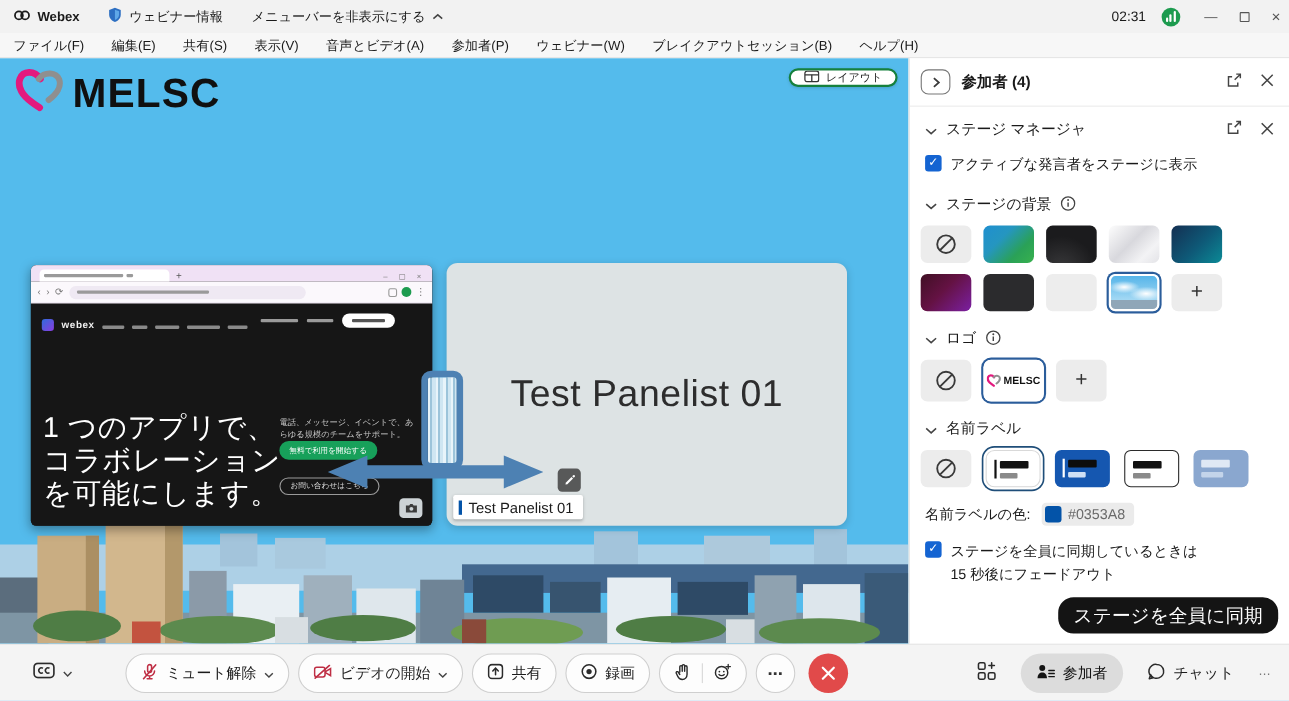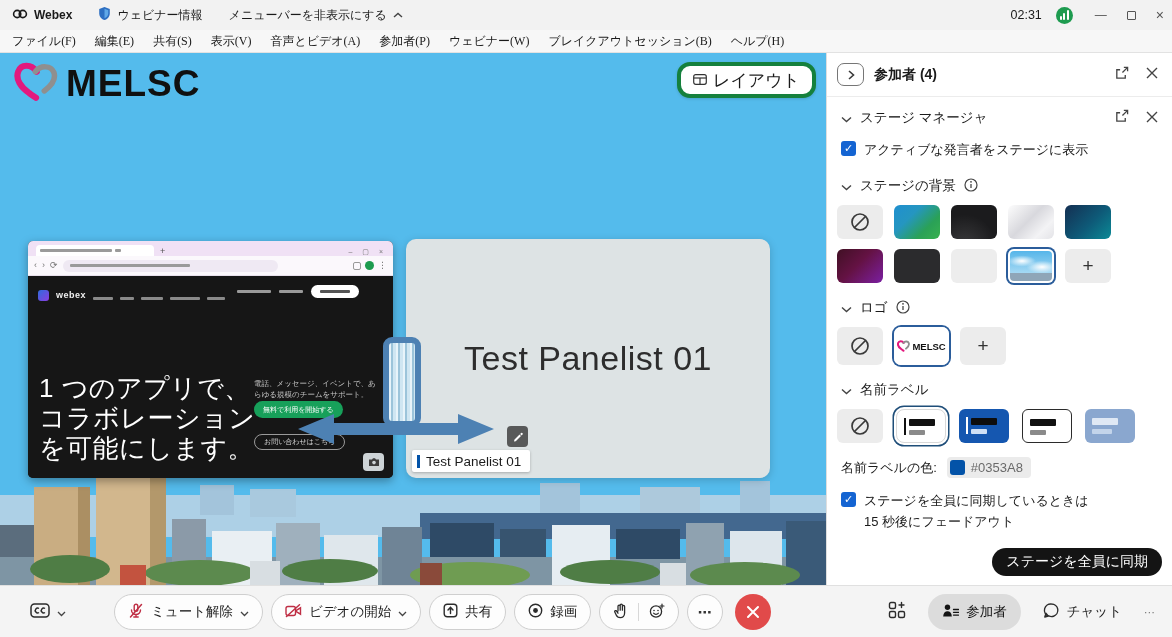--- a/index.html
+++ b/index.html
@@ -14,39 +14,39 @@
   .tb-right { margin-left:auto; display:flex; align-items:center; gap:14px; }
   .clock { font-size:12.5px; }
   .conn-dot { width:17px; height:17px; border-radius:50%; background:#1d9b4f; display:flex; align-items:flex-end; justify-content:center; gap:1.5px; padding-bottom:4px; }
   .conn-dot i { display:block; width:2px; background:#fff; border-radius:1px; }
   .win-btns { display:flex; align-items:center; gap:20px; margin-left:8px; color:#555; }
   .win-btns span { font-size:12px; line-height:1; cursor:default; }
   .maxbox { width:9px; height:9px; border:1.2px solid #555; border-radius:1px; display:inline-block; }
 
   
   .menubar { height:23px; background:#f7f7f7; border-bottom:1px solid #e2e2e2; display:flex; align-items:center; padding-left:12px; font-size:12px; color:#1a1a1a; }
-  .menubar span { margin-right:19px;font-family:Liberation Serif, serif; }
+  .menubar span { margin-right:25px; }
 
   
   .main { display:flex; height:532px; }
   .stage { position:relative; width:826px; height:532px; overflow:hidden;
     background-image:
       radial-gradient(ellipse 200px 70px at 110px 60px, rgba(255,255,255,.75), rgba(255,255,255,0) 70%),
       radial-gradient(ellipse 260px 90px at 560px 170px, rgba(255,255,255,.65), rgba(255,255,255,0) 70%),
       radial-gradient(ellipse 300px 110px at 260px 300px, rgba(255,255,255,.8), rgba(255,255,255,0) 72%),
       radial-gradient(ellipse 240px 90px at 700px 330px, rgba(255,255,255,.55), rgba(255,255,255,0) 70%),
       linear-gradient(180deg,#3fadе6 0px,#47b3e9 0px,#54bbec 70px,#7fcbf1 150px,#aadcf6 240px,#d8eefb 330px,#eef8fd 400px,#d7ebf7 470px,#c4dfee 532px);
     background-color:#54bbec;
   }
   .skyline { position:absolute; left:0; bottom:0; width:826px; height:112px; }
 
   .brand-logo { position:absolute; left:14px; top:8px; display:flex; align-items:center; gap:8px; }
   .brand-logo .txt { font-size:37px; font-weight:bold; color:#101010; letter-spacing:1px; }
 
-  .layout-btn { position:absolute; top:9px; right:10px; height:36px; background:#fff; border:4px solid #15803d; border-radius:13px; display:flex; align-items:center; gap:6px; padding:0 12px; font-size:17px; color:#1a1a1a; box-shadow:0 1px 3px rgba(0,0,0,.15); }
+  .layout-btn { position:absolute; top:9px; right:10px; height:17px; background:#fff; border:2px solid #15803d; border-radius:13px; display:flex; align-items:center; gap:6px; padding:0 12px; font-size:10px; color:#1a1a1a; box-shadow:0 1px 3px rgba(0,0,0,.15); }
 
   
   .shared { position:absolute; left:28px; top:188px; width:365px; height:237px; border-radius:5px; overflow:hidden; box-shadow:0 3px 10px rgba(0,0,0,.35); background:#161616; }
   .sh-tabbar { height:15px; background:#f0e1f5; display:flex; align-items:flex-end; padding:0 4px; }
   .sh-tab { width:118px; height:11px; background:#fff; border-radius:4px 4px 0 0; margin-left:4px; display:flex; align-items:center; padding:0 4px; gap:3px; }
   .sh-tab i, .microbar { display:block; height:3px; background:#9a9a9a; border-radius:1px; }
   .sh-plus { color:#555; font-size:9px; margin-left:6px; line-height:1; }
   .sh-winctl { margin-left:auto; color:#777; font-size:7px; letter-spacing:4px; padding-right:2px; }
   .sh-addrbar { height:20px; background:#fbf8fc; display:flex; align-items:center; padding:0 6px; gap:5px; border-bottom:1px solid #e8e0ec; }
   .sh-nav { color:#777; font-size:9px; line-height:1; }
@@ -127,21 +127,21 @@
   .nl3 .hbar1 { left:0; }
   .nl3 .hbar2 { left:0; }
   .nl4 { background:#8aa7cf; }
   .nl4 .hbar1 { left:0; background:#dfe8f4; }
   .nl4 .hbar2 { left:0; background:#c3d4ea; width:20px; }
   .color-row { display:flex; align-items:center; gap:10px; padding:0 14px; }
   .color-pill { display:flex; align-items:center; gap:6px; background:#ebebeb; border-radius:4px; padding:3px 8px 3px 3px; }
   .swatch { width:15px; height:15px; border-radius:3px; background:#0353A8; }
   .hexval { font-size:13px; color:#6a6a6a; }
   .fade2 { padding-left:37px; margin-top:3px; font-size:13px; }
-  .sync-btn { position:absolute; right:10px; bottom:9px; background:#141414; color:#fff; font-size:14px; padding:5px 14px; border-radius:14px; } .mt10{margin-top:10px;} .mt12{margin-top:12px;} .mt14{margin-top:14px;} .mt16{margin-top:16px;} .mt18{margin-top:18px;}
+  .sync-btn { position:absolute; right:10px; bottom:9px; background:#141414; color:#fff; font-size:17px; padding:5px 14px; border-radius:14px; } .mt10{margin-top:10px;} .mt12{margin-top:12px;} .mt14{margin-top:14px;} .mt16{margin-top:16px;} .mt18{margin-top:18px;}
 
   
   .toolbar { height:53px; background:#f4f4f4; border-top:1px solid #e0e0e0; display:flex; align-items:center; padding:0 16px; }
   .cc-group { display:flex; align-items:center; gap:7px; margin-left:14px; }
   .btn-row { display:flex; align-items:center; gap:8px; margin-left:48px; }
   .pill { height:36px; background:#fdfdfd; border:1px solid #cfcfcf; border-radius:18px; display:flex; align-items:center; gap:7px; padding:0 13px; font-size:13.5px; color:#1c1c1c; }
   .roundbtn { width:36px; height:36px; border:1px solid #cfcfcf; border-radius:50%; background:#fdfdfd; display:flex; align-items:center; justify-content:center; }
   .dots { letter-spacing:1px; color:#333; font-size:14px; font-weight:bold; }
   .leave { width:36px; height:36px; border-radius:50%; background:#e14a4a; display:flex; align-items:center; justify-content:center; margin-left:4px; }
   .vdiv { width:1px; height:18px; background:#d8d8d8; }

